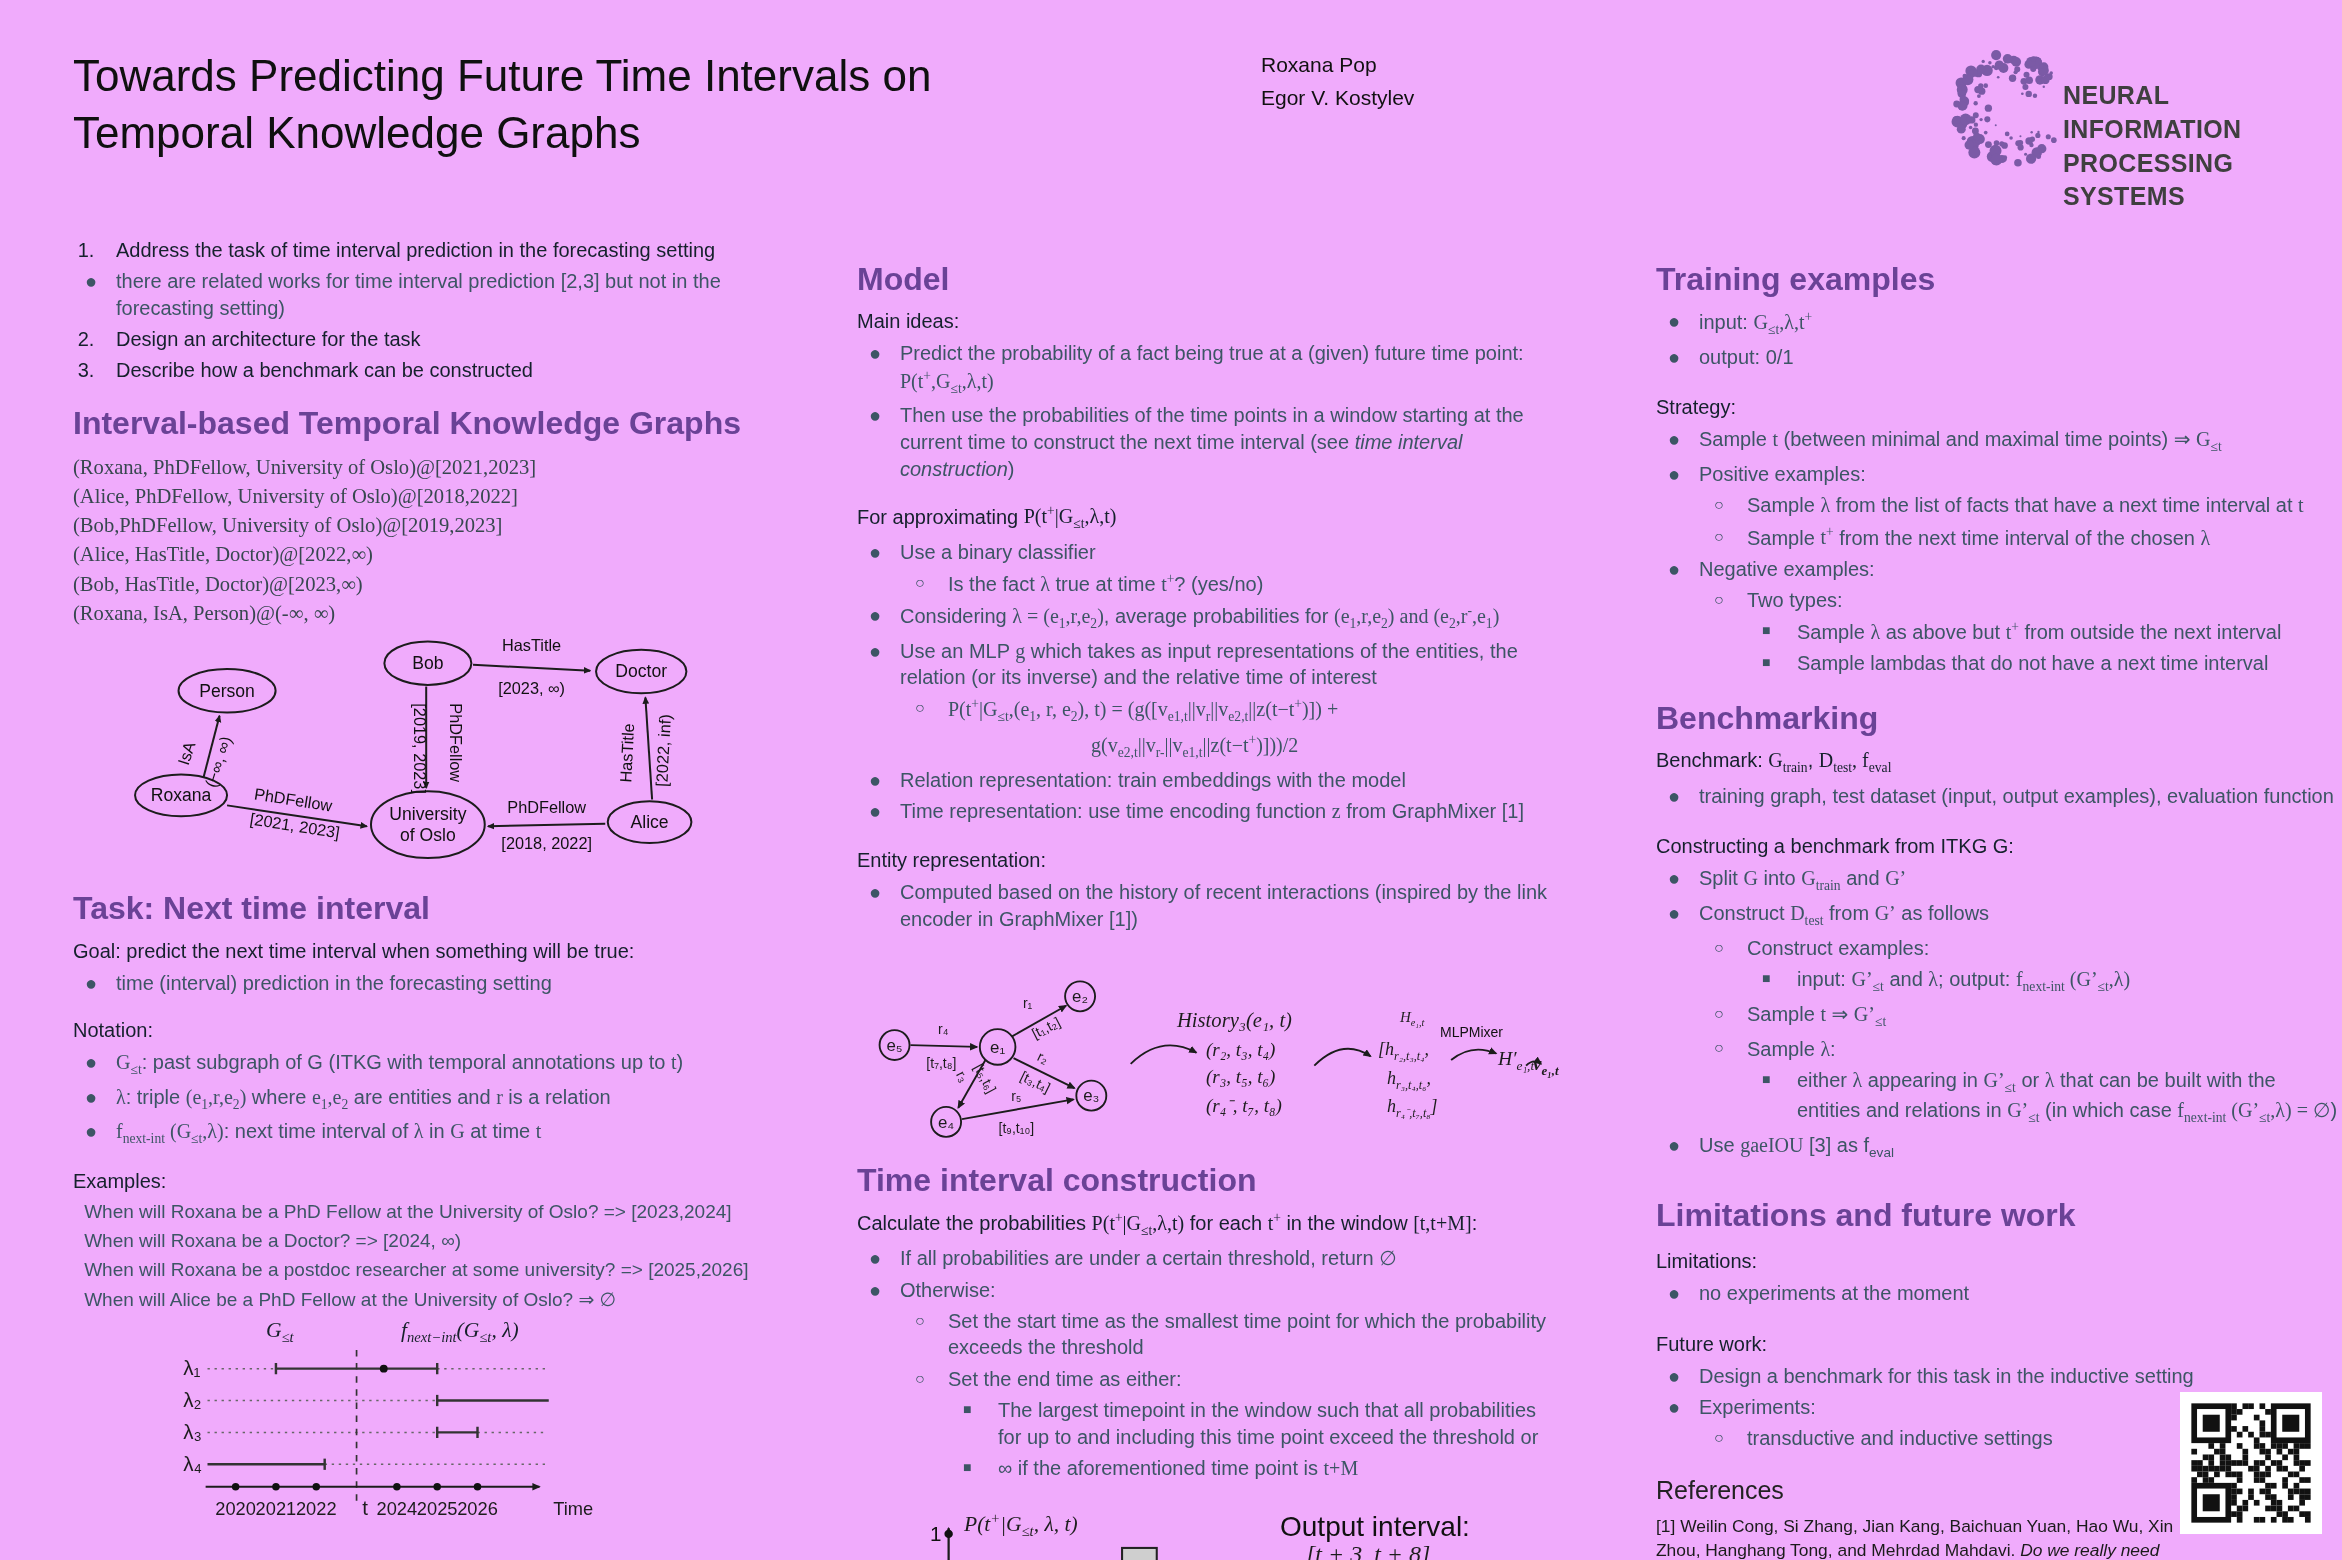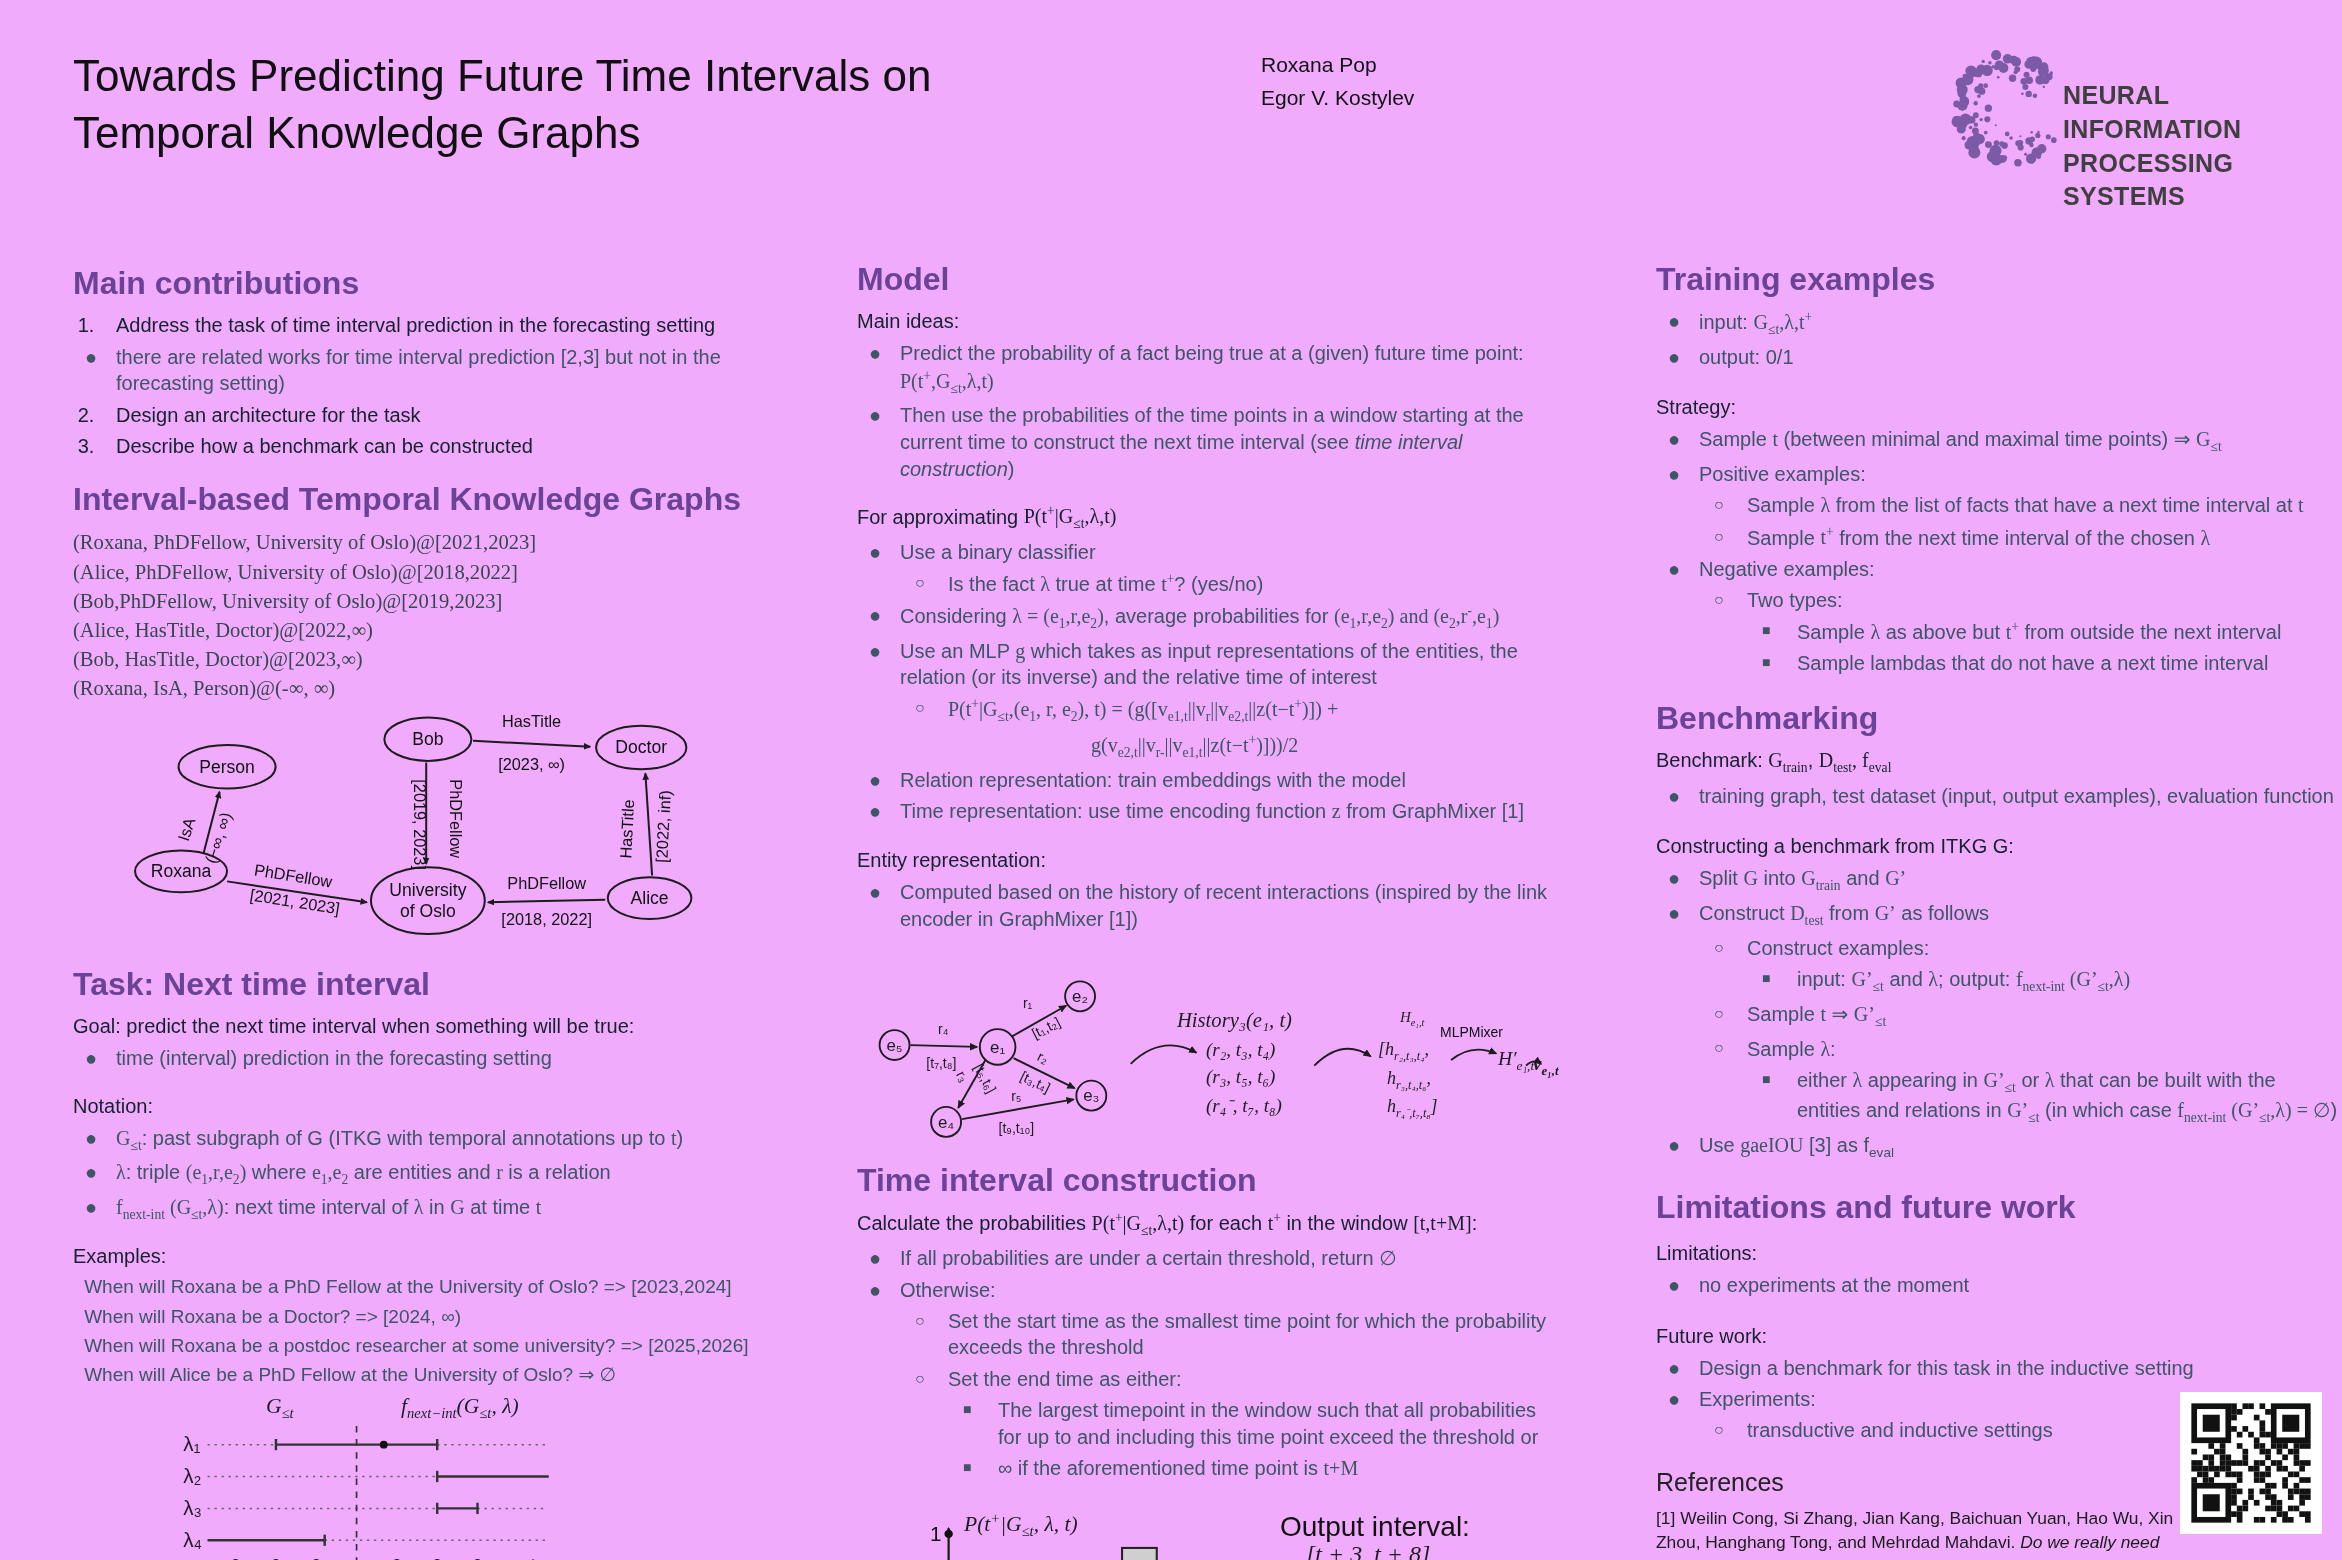--- a/index.html
+++ b/index.html
@@ -192,21 +192,20 @@
           <circle cx="31.694571734275293" cy="66.40315477085532" r="2.067791097386643" fill="#7b5aa6"></circle>
         </g>
     </svg>
     <div class="logo-text">
       <div>NEURAL INFORMATION</div>
       <div>PROCESSING SYSTEMS</div>
     </div>
   </div>
 
   <div class="col" id="col1">
-    <h2 class="sec" style="margin-top:34px">Main contributions</h2>
     <div class="li num"><span class="mk">1.</span><span>Address the task of time interval prediction in the forecasting setting</span></div>
     <div class="li"><span class="mk">●</span><span>there are related works for time interval prediction [2,3] but not in the forecasting setting)</span></div>
     <div class="li num"><span class="mk">2.</span><span>Design an architecture for the task</span></div>
     <div class="li num"><span class="mk">3.</span><span>Describe how a benchmark can be constructed</span></div>
 
     <h2 class="sec" style="margin-top:22.5px">Interval-based Temporal Knowledge Graphs</h2>
     <div class="fact">(Roxana, PhDFellow, University of Oslo)@[2021,2023]</div>
     <div class="fact">(Alice, PhDFellow, University of Oslo)@[2018,2022]</div>
     <div class="fact">(Bob,PhDFellow, University of Oslo)@[2019,2023]</div>
     <div class="fact">(Alice, HasTitle, Doctor)@[2022,∞)</div>
@@ -461,21 +460,21 @@
     <div class="lbl" style="margin-top:24px">Constructing a benchmark from ITKG G:</div>
     <div class="li"><span class="mk">●</span><span>Split <span class="m">G</span> into <span class="m">G<sub>train</sub></span> and <span class="m">G’</span></span></div>
     <div class="li"><span class="mk">●</span><span>Construct <span class="m">D<sub>test</sub></span> from <span class="m">G’</span> as follows</span></div>
     <div class="li l2"><span class="mk">○</span><span>Construct examples:</span></div>
     <div class="li l3"><span class="mk">■</span><span>input: <span class="m">G’<sub>≤t</sub></span> and <span class="m">λ</span>;  output: <span class="m">f<sub>next-int</sub> (G’<sub>≤t</sub>,λ)</span></span></div>
     <div class="li l2"><span class="mk">○</span><span>Sample <span class="m">t</span> ⇒ <span class="m">G’<sub>≤t</sub></span></span></div>
     <div class="li l2"><span class="mk">○</span><span>Sample <span class="m">λ</span>:</span></div>
     <div class="li l3"><span class="mk">■</span><span>either <span class="m">λ</span> appearing in <span class="m">G’<sub>≤t</sub></span> or <span class="m">λ</span> that can be built with the entities and relations in <span class="m">G’<sub>≤t</sub></span> (in which case <span class="m">f<sub>next-int</sub> (G’<sub>≤t</sub>,λ) = ∅</span>)</span></div>
     <div class="li"><span class="mk">●</span><span>Use <span class="m">gaeIOU</span> [3] as f<sub>eval</sub></span></div>
 
-    <h2 class="sec" style="margin-top:28px">Limitations and future work</h2>
+    <h2 class="sec" style="margin-top:36px">Limitations and future work</h2>
     <div class="lbl" style="margin-top:15px">Limitations:</div>
     <div class="li"><span class="mk">●</span><span>no experiments at the moment</span></div>
     <div class="lbl" style="margin-top:24px">Future work:</div>
     <div class="li"><span class="mk">●</span><span>Design a benchmark for this task in the inductive setting</span></div>
     <div class="li"><span class="mk">●</span><span>Experiments:</span></div>
     <div class="li l2"><span class="mk">○</span><span>transductive and inductive settings</span></div>
 
     <div class="ref-head">References</div>
     <div class="ref"><span>[1] Weilin Cong, Si Zhang, Jian Kang, Baichuan Yuan, Hao Wu, Xin Zhou, Hanghang Tong, and Mehrdad Mahdavi. </span><i>Do we really need complicated model architectures for temporal networks?</i></div>
 

